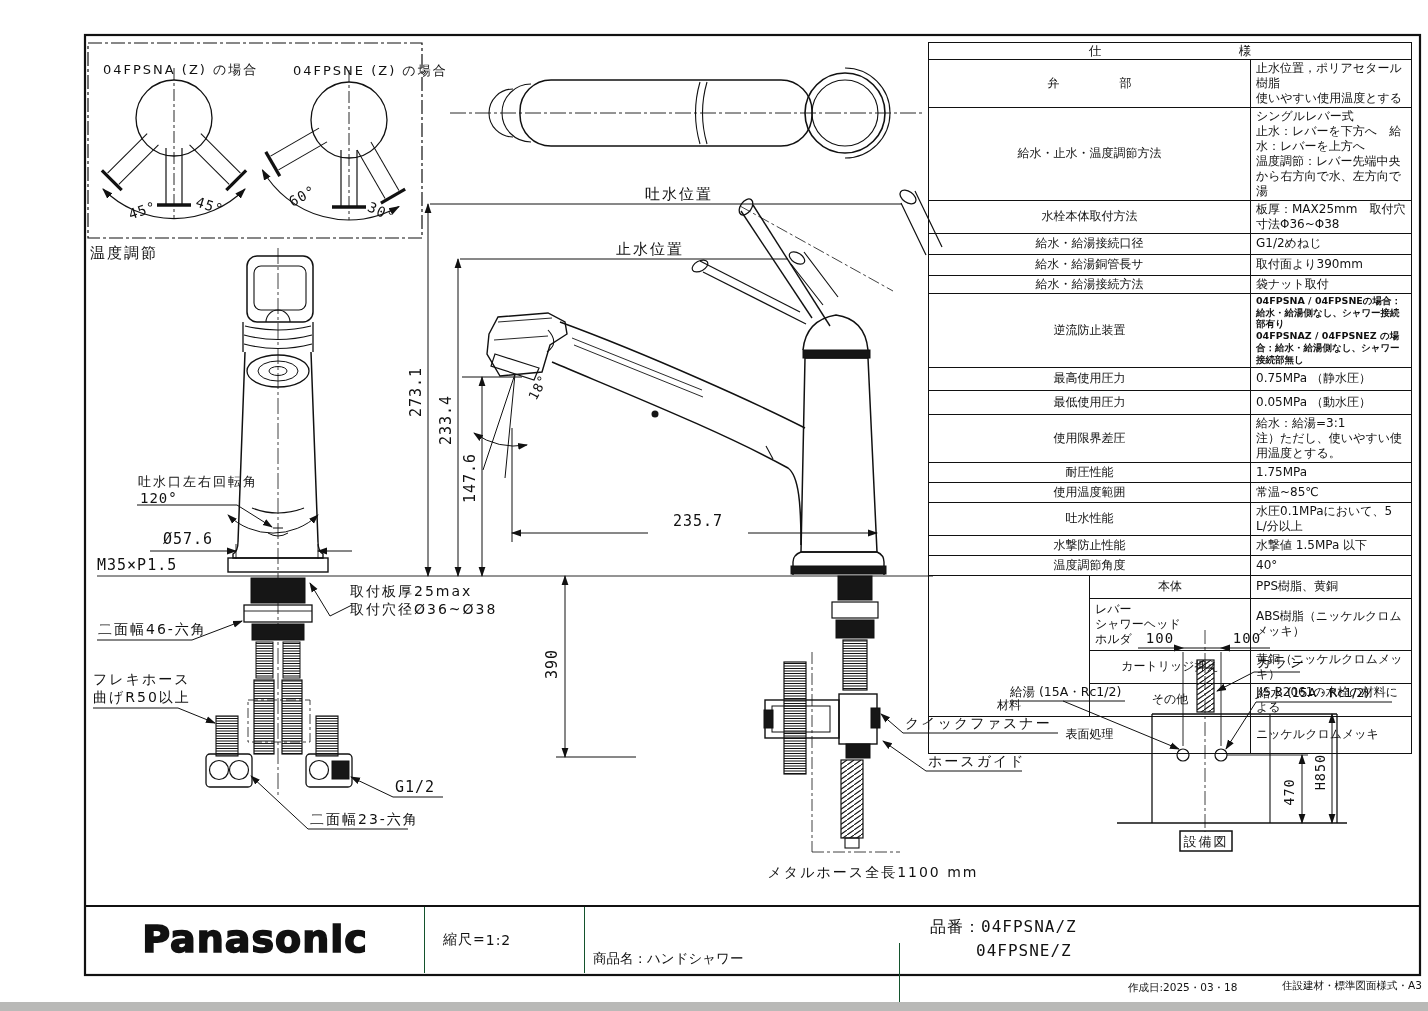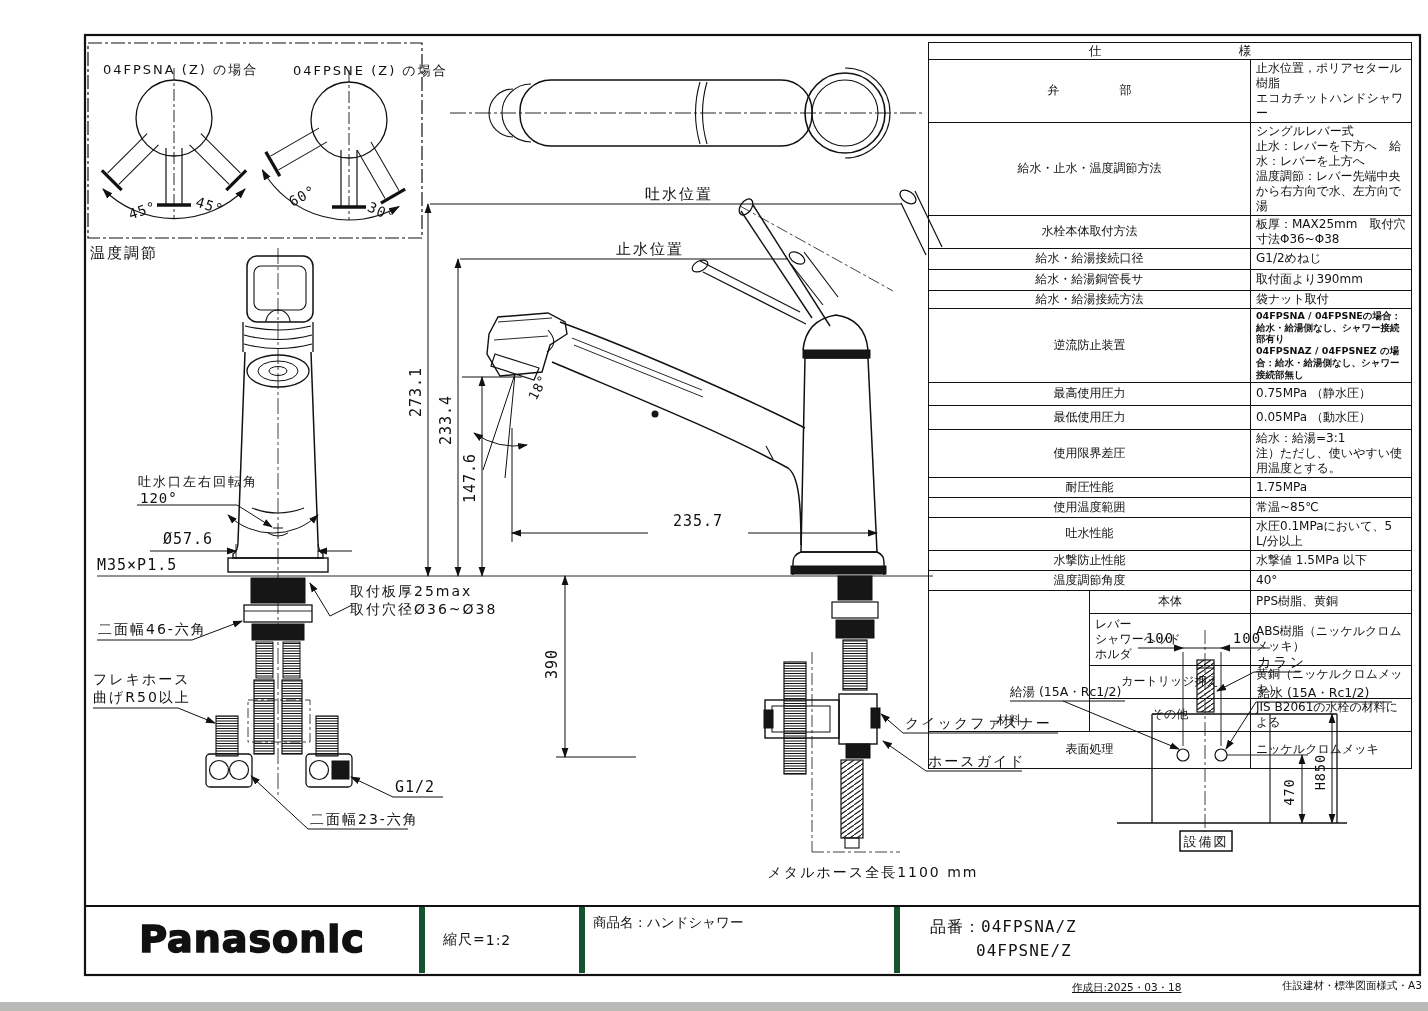--- a/index.html
+++ b/index.html
@@ -14,31 +14,31 @@
               table-layout:fixed;font-size:12px;line-height:1.25;padding-left:24px;}
   #spec-table td{border:1px solid #111;padding:1px 5px;vertical-align:middle;overflow:hidden;}
   #spec-table td.lab{text-align:center;}
   #spec-table td.val{text-align:left;}
   #spec-table .small{font-size:9.5px;letter-spacing:0;font-weight:bold;}
   #spec-table .hdr{text-align:center;font-size:12.5px;padding:0;}
   #spec-table td.bot{vertical-align:bottom;padding-bottom:3px;}
   
   #title-block{position:absolute;left:85px;top:905px;width:1335px;height:68px;display:flex;
                border-top:2px solid #111;box-sizing:border-box;}
-  #title-block .cell{border-right:6px solid #14532d;box-sizing:border-box;height:100%;}
+  #title-block .cell{border-right:1px solid #14532d;box-sizing:border-box;height:100%;}
   #title-block .c-logo{width:340px;display:flex;align-items:center;justify-content:center;}
   #title-block .c-scale{width:160px;display:flex;align-items:center;padding-left:18px;font-size:14px;letter-spacing:1px;}
-  #title-block .c-prod{width:315px;font-size:13.5px;padding:6px 0 0 8px;line-height:1.45;}
+  #title-block .c-prod{width:315px;font-size:13.5px;padding:6px 0 0 8px;line-height:1.45;margin-top:36px;}
   #title-block .c-part{flex:1;border-right:none;font-size:16px;padding:8px 0 0 30px;line-height:1.5;
                        font-family:"DejaVu Sans Mono",monospace;letter-spacing:1px;}
   .indent1{padding-left:52px;}
   .indent2{padding-left:46px;}
   
   .footer-note{position:absolute;font-size:10.5px;letter-spacing:0;color:#111;}
-  #footer-date{left:1072px;top:981px;text-decoration:underline;}
+  #footer-date{left:1128px;top:981px;}
   #footer-fmt{left:1282px;top:979px;}
   #bottom-strip{position:absolute;left:0;top:1002px;width:1428px;height:9px;background:#b9b9b7;}
   .gap{letter-spacing:10px;}
 </style>
 </head>
 <body>
 
 <div id="sheet">
 
 <svg id="lineart" width="1428" height="1011" viewBox="0 0 1428 1011">
@@ -329,21 +329,21 @@
 
   <table id="spec-table">
     <tbody>
         <tr style="height:14px">
           <td colspan="3" class="hdr">仕　　　　　　　　　　　様</td>
         </tr>
     <tr style="height:37px">
       <td colspan="2" class="lab" style="width:195px">弁　　　　　部</td>
       <td class="val">
             <div>止水位置，ポリアセタール樹脂</div>
-            <div>エコカチットハンドシャワー</div>
+            <div>使いやすい使用温度とする</div>
           </td>
     </tr>
     <tr style="height:51px">
       <td colspan="2" class="lab">給水・止水・温度調節方法</td>
       <td class="val">
             <div>シングルレバー式</div>
             <div>止水：レバーを下方へ　給水：レバーを上方へ</div>
             <div>温度調節：レバー先端中央から右方向で水、左方向で湯</div>
           </td>
     </tr>

